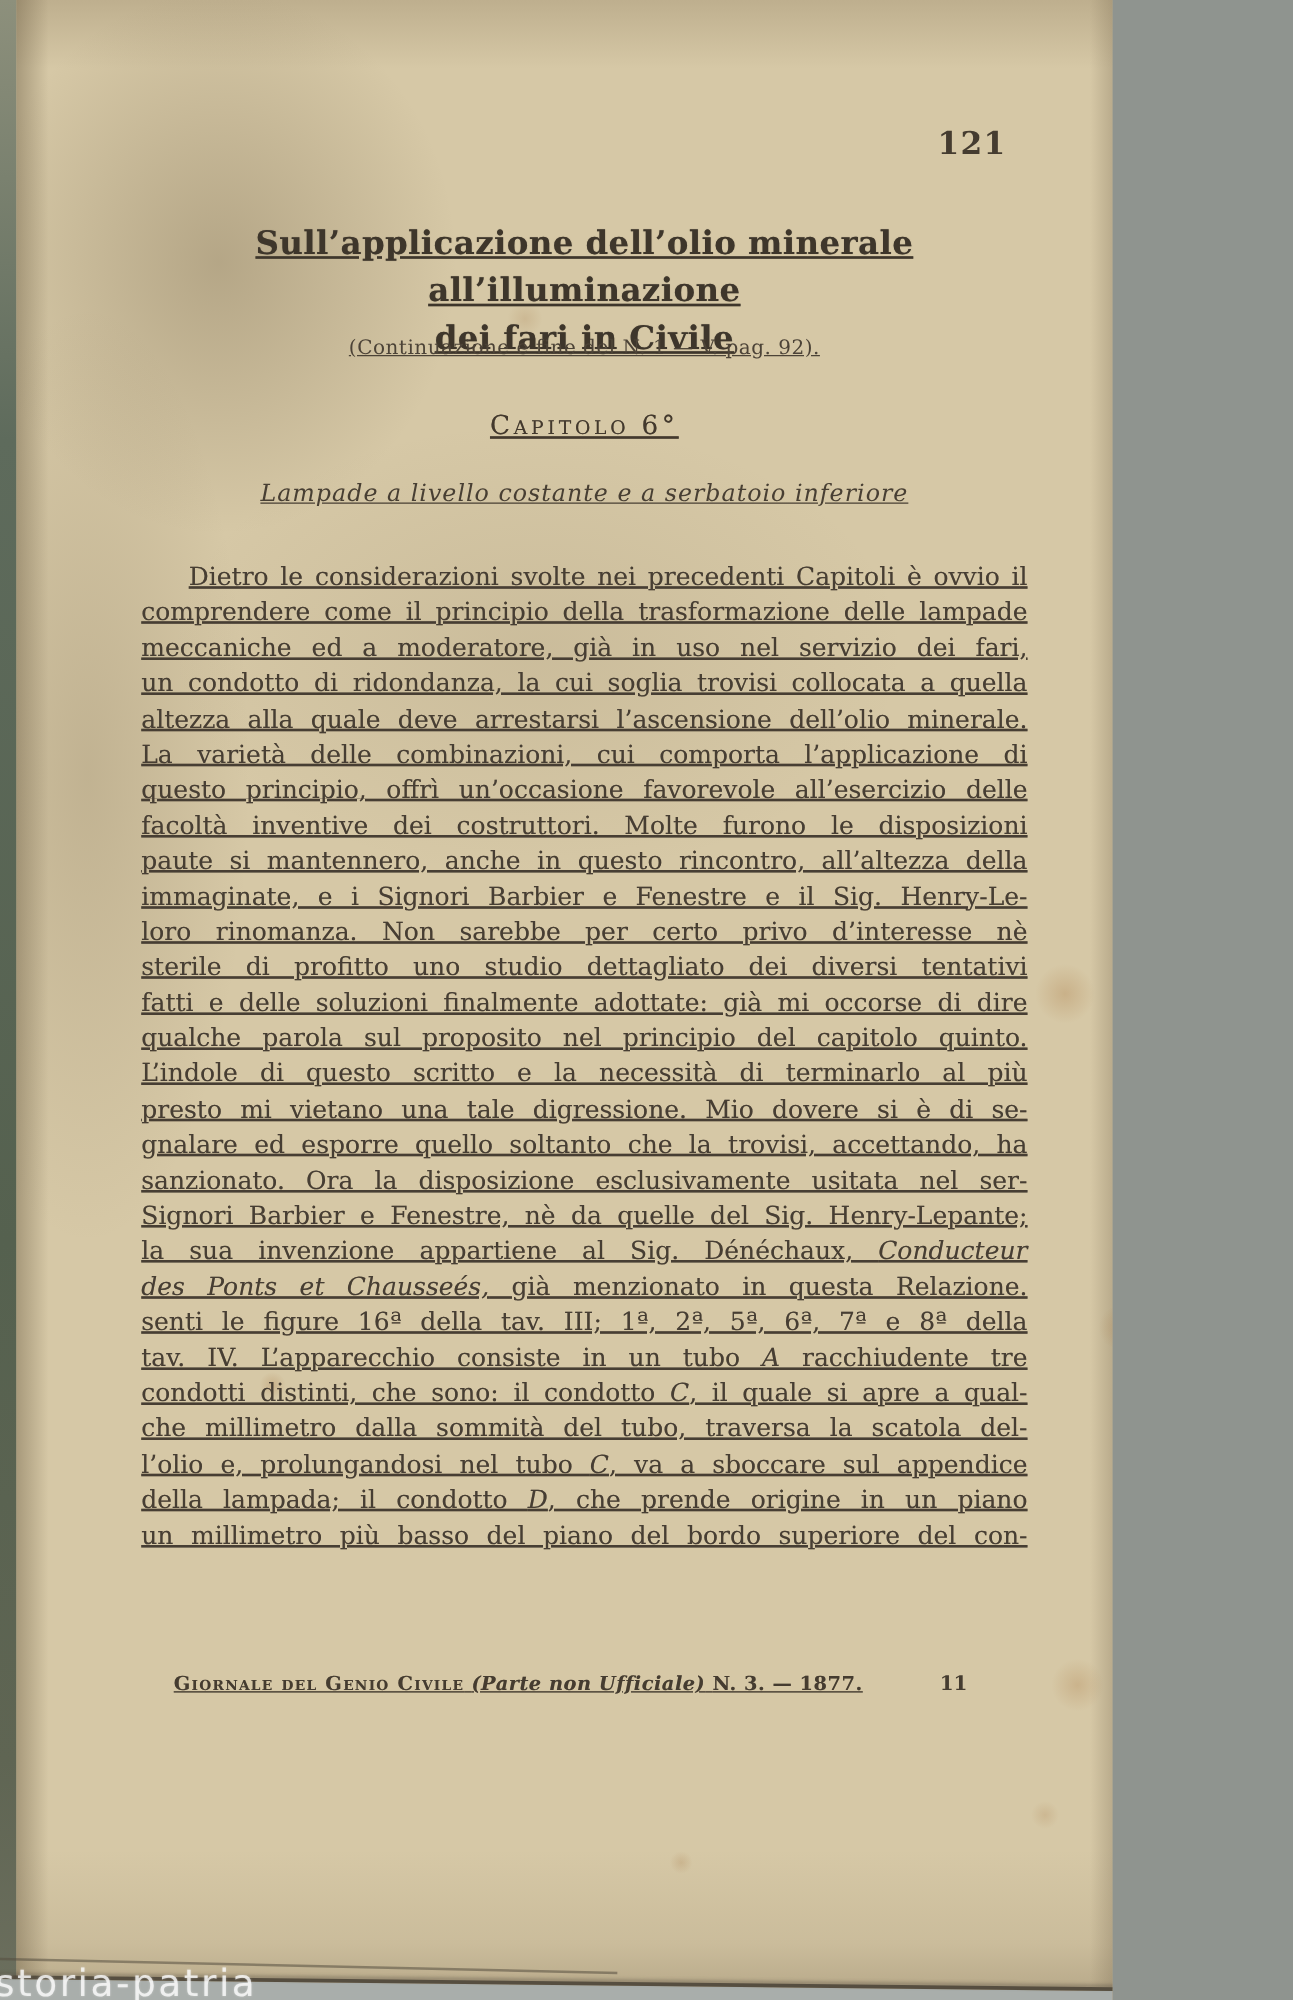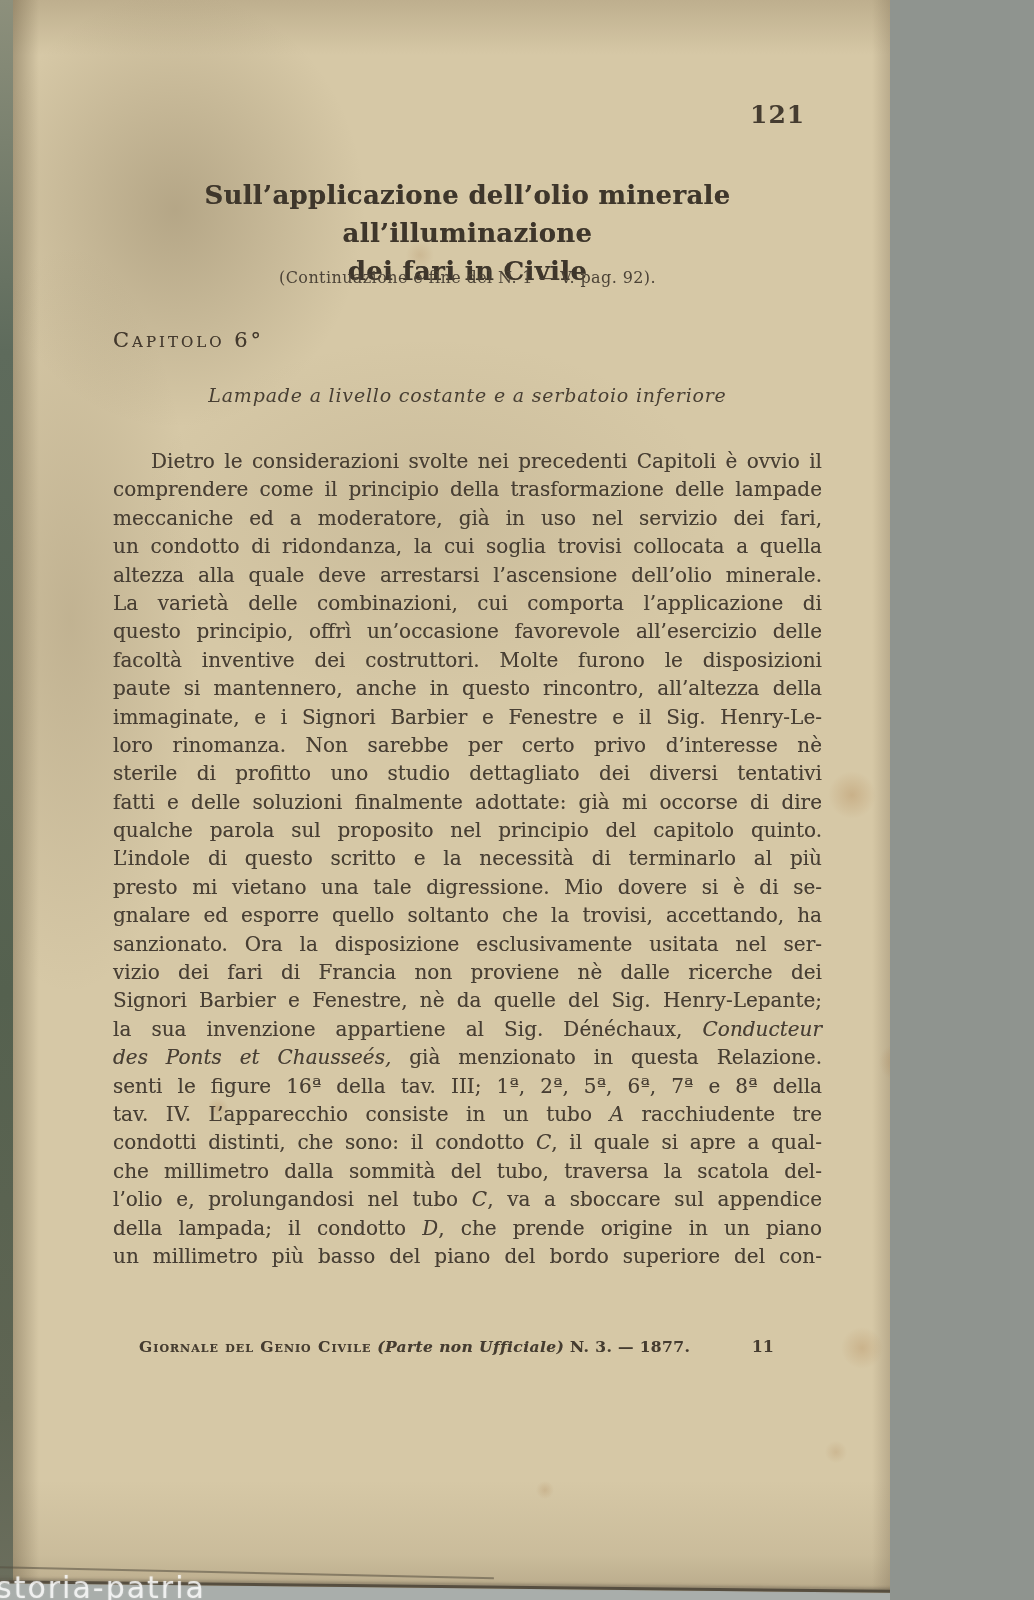--- a/index.html
+++ b/index.html
@@ -77,30 +77,30 @@
     z-index: 6;
     text-shadow: 0 0 2px rgba(255,255,255,0.35);
   }
 
   .page-number {
     position: absolute; left: 750px; top: 100px;
     font-size: 25px; font-weight: bold; letter-spacing: 1px;
     color: #453c30;
   }
 
-  .text-col { position: absolute; left: 113px; width: 709px; }
+  .text-col { position: absolute; left: 113px; width: 709px; text-decoration: underline; }
 
   .title { top: 176px; text-align: center; font-weight: bold;
     font-size: 26px; line-height: 38px; color: #3e362b; letter-spacing: 0.3px;
     text-shadow: 0 0 0.6px rgba(62,54,43,0.55); }
 
   .continuation { top: 268px; text-align: center; font-size: 16px;
     letter-spacing: 0.4px; color: #4c4337; }
 
-  .chapter { top: 328px; text-align: left; font-size: 21px;
+  .chapter { top: 328px; text-align: center; font-size: 21px;
     font-variant: small-caps; letter-spacing: 3px; color: #43392d;
     text-shadow: 0 0 0.5px rgba(67,57,45,0.5); }
 
   .subtitle { top: 384px; text-align: center; font-style: italic;
     font-size: 19px; letter-spacing: 0.8px; color: #483f33; }
 
   .body-text { top: 447px; font-size: 20px; color: #473e33;
     text-shadow: 0 0 0.5px rgba(71,62,51,0.45); }
   .body-line { height: 28.4px; line-height: 28.4px;
     text-align: justify; text-align-last: justify; white-space: nowrap; }
@@ -148,21 +148,20 @@
       <div class="body-line"><span>paute si mantennero, anche in questo rincontro, all’altezza della</span></div>
       <div class="body-line"><span>immaginate, e i Signori Barbier e Fenestre e il Sig. Henry-Le-</span></div>
       <div class="body-line"><span>loro rinomanza. Non sarebbe per certo privo d’interesse nè</span></div>
       <div class="body-line"><span>sterile di profitto uno studio dettagliato dei diversi tentativi</span></div>
       <div class="body-line"><span>fatti e delle soluzioni finalmente adottate: già mi occorse di dire</span></div>
       <div class="body-line"><span>qualche parola sul proposito nel principio del capitolo quinto.</span></div>
       <div class="body-line"><span>L’indole di questo scritto e la necessità di terminarlo al più</span></div>
       <div class="body-line"><span>presto mi vietano una tale digressione. Mio dovere si è di se-</span></div>
       <div class="body-line"><span>gnalare ed esporre quello soltanto che la trovisi, accettando, ha</span></div>
       <div class="body-line"><span>sanzionato. Ora la disposizione esclusivamente usitata nel ser-</span></div>
-      <div class="body-line"><span>vizio dei fari di Francia non proviene nè dalle ricerche dei</span></div>
       <div class="body-line"><span>Signori Barbier e Fenestre, nè da quelle del Sig. Henry-Lepante;</span></div>
       <div class="body-line"><span>la sua invenzione appartiene al Sig. Dénéchaux, </span><span class="it">Conducteur</span></div>
       <div class="body-line"><span class="it">des Ponts et Chausseés,</span><span> già menzionato in questa Relazione.</span></div>
       <div class="body-line"><span>senti le figure 16ª della tav. III; 1ª, 2ª, 5ª, 6ª, 7ª e 8ª della</span></div>
       <div class="body-line"><span>tav. IV. L’apparecchio consiste in un tubo </span><span class="it">A</span><span> racchiudente tre</span></div>
       <div class="body-line"><span>condotti distinti, che sono: il condotto </span><span class="it">C</span><span>, il quale si apre a qual-</span></div>
       <div class="body-line"><span>che millimetro dalla sommità del tubo, traversa la scatola del-</span></div>
       <div class="body-line"><span>l’olio e, prolungandosi nel tubo </span><span class="it">C</span><span>, va a sboccare sul appendice</span></div>
       <div class="body-line"><span>della lampada; il condotto </span><span class="it">D</span><span>, che prende origine in un piano</span></div>
       <div class="body-line"><span>un millimetro più basso del piano del bordo superiore del con-</span></div>

